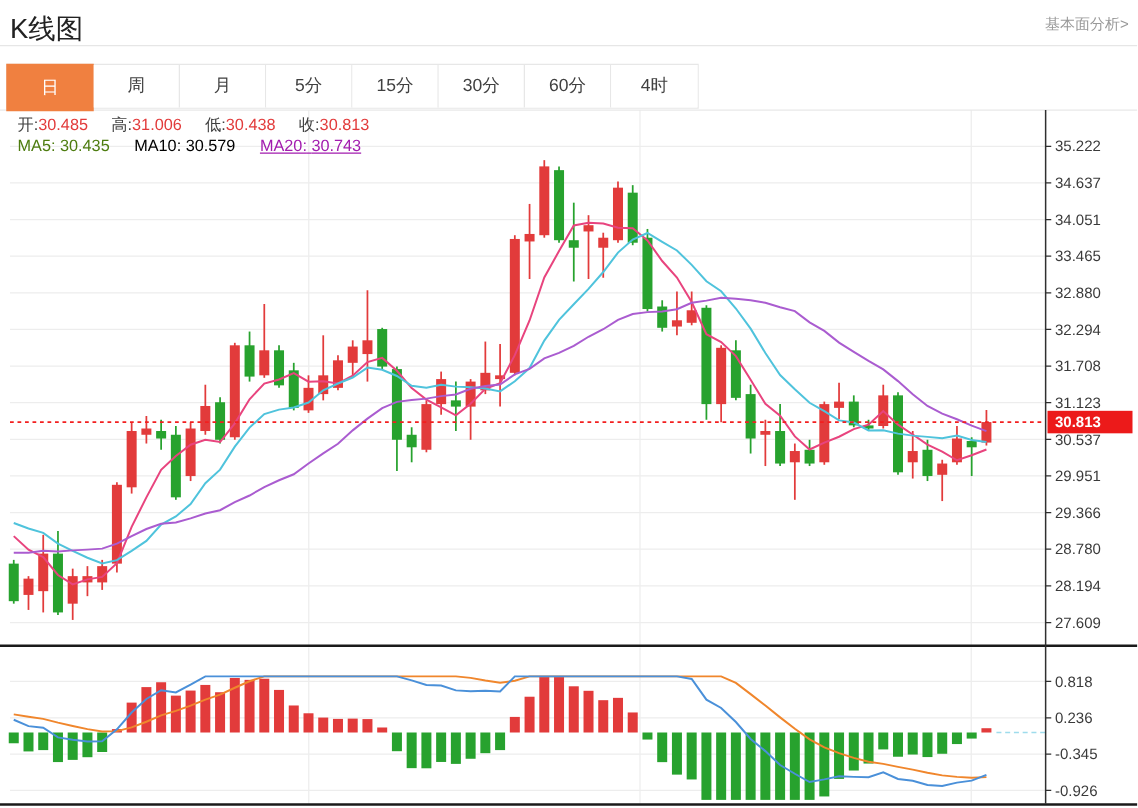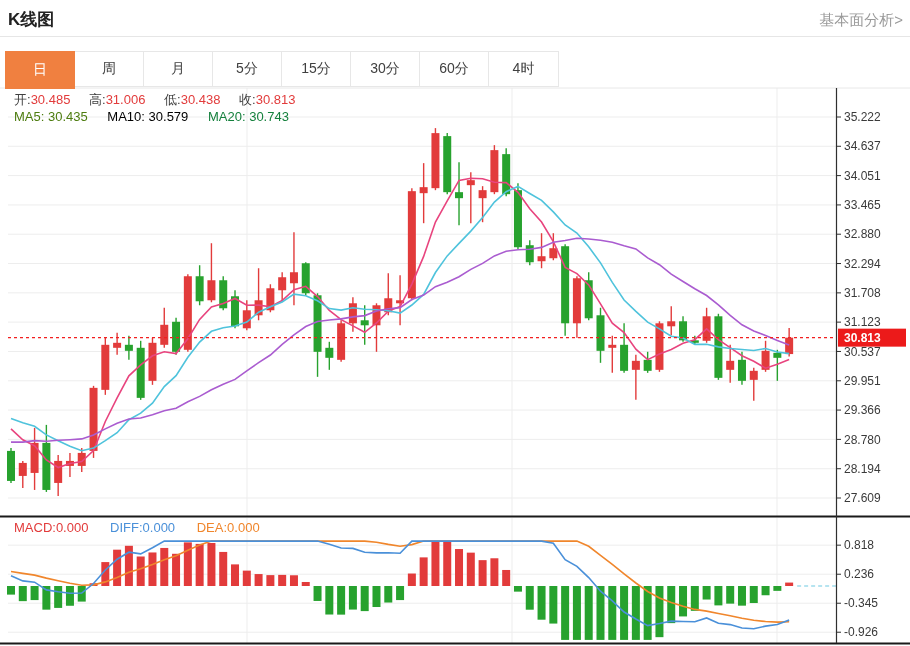--- a/index.html
+++ b/index.html
@@ -1,35 +1,35 @@
 <!DOCTYPE html>
 <html><head>
 <meta charset="utf-8">
 <style>
   html,body{margin:0;padding:0;background:#fff;}
   body{font-family:"Liberation Sans","DejaVu Sans",sans-serif;}
   .page{position:relative;width:910px;height:646px;background:#fff;overflow:hidden;}
   .chart-svg{position:absolute;left:0;top:0;z-index:0;}
-  .hdr-title{position:absolute;left:8px;top:8px;font-size:17px;font-weight:bold;color:#222;z-index:2;}
-  .hdr-link{position:absolute;right:7px;top:11px;font-size:15px;color:#999;text-decoration:none;z-index:2;cursor:pointer;}
+  .hdr-title{position:absolute;left:8px;top:8px;font-size:22px;font-weight:normal;color:#222;z-index:2;}
+  .hdr-link{position:absolute;right:7px;top:11px;font-size:12px;color:#999;text-decoration:none;z-index:2;cursor:pointer;}
   .hdr-line{position:absolute;left:0;top:36px;width:910px;height:1px;background:#e6e6e6;z-index:1;}
   .tabs{position:absolute;left:5px;top:51px;height:36px;display:flex;z-index:2;border:1px solid #e7e7e7;box-sizing:border-box;background:#fff;}
   .tab{width:69px;height:100%;display:flex;align-items:center;justify-content:center;font-size:14px;color:#404040;background:#fff;border-right:1px solid #e7e7e7;box-sizing:border-box;cursor:pointer;}
   .tab:last-child{border-right:none;}
   .tab.active{background:#f08040;color:#fff;border-right:none;margin:-1px 0 -1px -1px;height:38px;width:70px;}
   .row{position:absolute;left:14px;z-index:2;font-size:13px;white-space:nowrap;}
   .ohlc-row{top:91px;}
   .ma-row{top:109px;}
   .macd-row{top:520px;}
   .lbl{color:#3f3f3f;}
   .val-red{color:#e23b3b;}
   .pair{margin-right:15px;}
   .ma5{color:#4d7c0f;margin-right:16px;}
   .ma10{color:#000000;margin-right:16px;}
-  .ma20{color:#15803d;}
+  .ma20{color:#a21caf;text-decoration:underline;}
   .m-macd{color:#e23b3b;margin-right:18px;}
   .m-diff{color:#4a90d9;margin-right:18px;}
   .m-dea{color:#f0862c;}
 </style>
 </head>
 <body>
 
 <div class="page">
   <svg id="chart" class="chart-svg" width="910" height="646">
       <g stroke="#ededed" stroke-width="1">
@@ -341,18 +341,13 @@
     <span class="pair"><span class="lbl">低:</span><span class="val-red">30.438</span></span>
     <span class="pair"><span class="lbl">收:</span><span class="val-red">30.813</span></span>
   </div>
 
   <div class="row ma-row">
     <span class="ma5"><span>MA5:</span> <span>30.435</span></span>
     <span class="ma10"><span>MA10:</span> <span>30.579</span></span>
     <span class="ma20"><span>MA20:</span> <span>30.743</span></span>
   </div>
 
-  <div class="row macd-row">
-    <span class="m-macd"><span>MACD:</span><span>0.000</span></span>
-    <span class="m-diff"><span>DIFF:</span><span>0.000</span></span>
-    <span class="m-dea"><span>DEA:</span><span>0.000</span></span>
-  </div>
 </div>
 
 </body></html>

